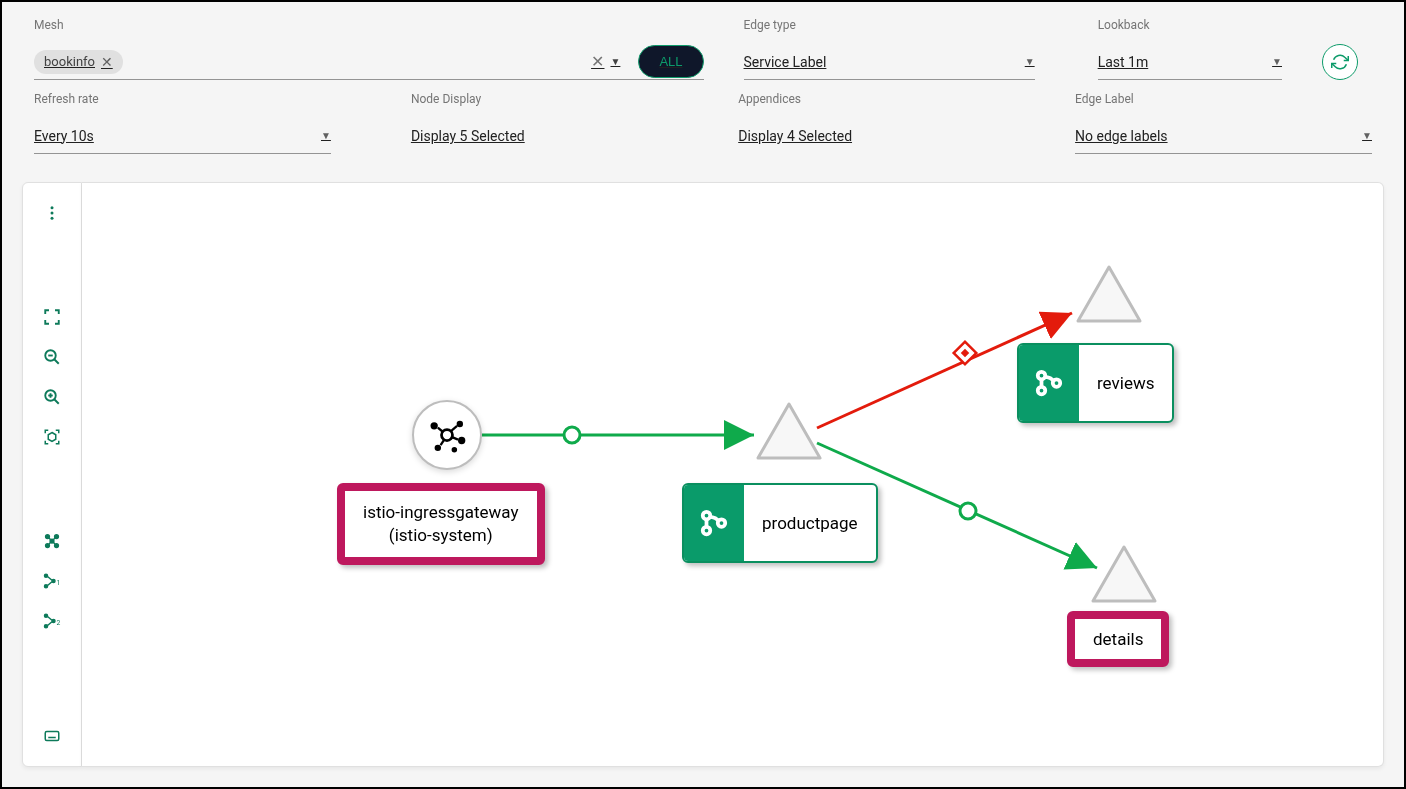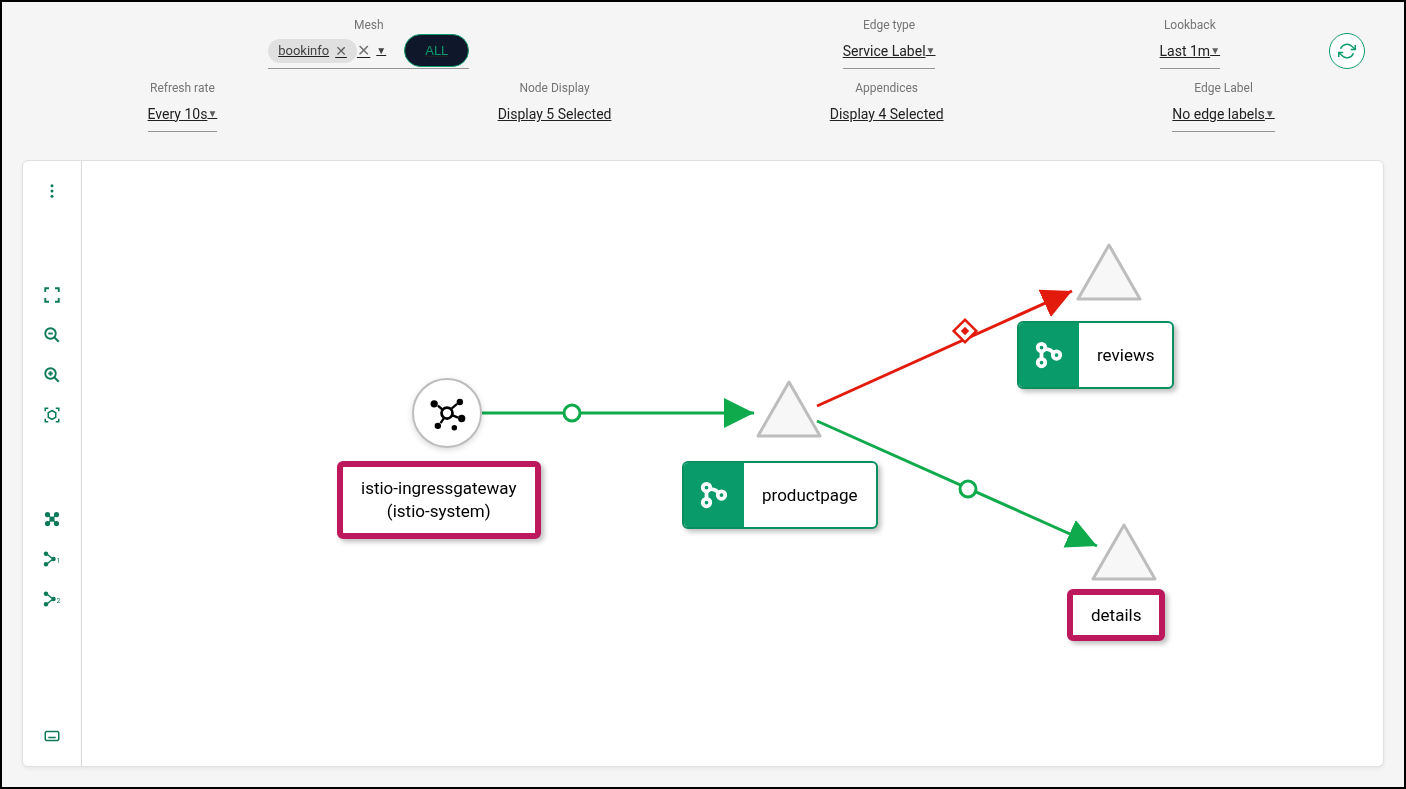--- a/index.html
+++ b/index.html
@@ -2,21 +2,21 @@
 <html><head>
   <meta charset="utf-8">
   <style>
     * { box-sizing: border-box; margin: 0; padding: 0; }
     body { font-family: -apple-system, BlinkMacSystemFont, 'Segoe UI', Roboto, sans-serif; background: #fff; width: 1406px; height: 789px; border: 2px solid #000; overflow: hidden; }
     .container { width: 100%; height: 100%; background: #f5f5f5; display: flex; flex-direction: column; }
     
     
     .toolbar { padding: 16px 32px 8px 32px; display: flex; flex-wrap: wrap; gap: 0; background: #f5f5f5; }
     .toolbar-row { display: flex; width: 100%; gap: 40px; align-items: flex-end; }
-    .toolbar-group { display: flex; flex-direction: column; gap: 1px; align-items: center; }
+    .toolbar-group { display: flex; flex-direction: column; gap: 12px; }
     .toolbar-label { font-size: 12px; color: #757575; font-weight: 400; }
     .toolbar-control { display: flex; align-items: center; height: 36px; border-bottom: 1px solid #949494; font-size: 14px; color: #212121; cursor: pointer; position: relative; text-decoration: underline; }
     .toolbar-control.no-border { border: none; }
     
     .g-mesh { flex: 1 1 690px; }
     .g-graphtype { flex: 1 1 300px; }
     .g-lookback { flex: 1 1 190px; margin-left: 23px; }
     .g-refresh-btn { flex: 0 0 50px; }
     .g-refreshrate { flex: 1 1 310px; }
     .g-nodedisplay { flex: 1 1 300px; margin-left: 40px; }
@@ -42,24 +42,24 @@
     .side-btn { width: 36px; height: 36px; display: flex; align-items: center; justify-content: center; cursor: pointer; color: #0d7a5a; border-radius: 4px; }
     .side-spacer { flex: 1; }
     .side-gap { height: 60px; }
     
     .graph-canvas { flex: 1; background: #fff; border: 1px solid #e0e0e0; border-left: none; border-radius: 0 6px 6px 0; position: relative; box-shadow: 0 2px 4px rgba(0,0,0,0.06); }
     
     
     .node { position: absolute; }
     .node-circle { width: 70px; height: 70px; border: 2px solid #bdbdbd; border-radius: 50%; background: #fff; display: flex; align-items: center; justify-content: center; box-shadow: 0 2px 6px rgba(0,0,0,0.15); }
     .triangle-shape { width: 74px; height: 64px; display: flex; align-items: center; justify-content: center; }
-    .node-label { background: #fff; border: 6px solid #be185d; border-radius: 6px; padding: 10px 18px; font-size: 17px; color: #000; text-align: center; box-shadow: 3px 3px 5px rgba(0,0,0,0.25); white-space: nowrap; }
+    .node-label { background: #fff; border: 8px solid #be185d; border-radius: 6px; padding: 10px 18px; font-size: 17px; color: #000; text-align: center; box-shadow: 3px 3px 5px rgba(0,0,0,0.25); white-space: nowrap; }
     .node-label.green-badge { padding: 0; display: flex; align-items: stretch; border: 2px solid #0a8f5f; overflow: hidden; }
     .badge-left { background: #0a9b6a; width: 60px; display: flex; align-items: center; justify-content: center; }
-    .badge-right { padding: 22px 18px; display: flex; align-items: center; }
+    .badge-right { padding: 28px 18px; display: flex; align-items: center; }
     .node-label-multi { line-height: 1.35; }
     
     svg.edges { position: absolute; top: 0; left: 0; width: 100%; height: 100%; pointer-events: none; }
   </style>
 </head>
 <body>
 
 <div class="container">
   <div class="toolbar">
 

